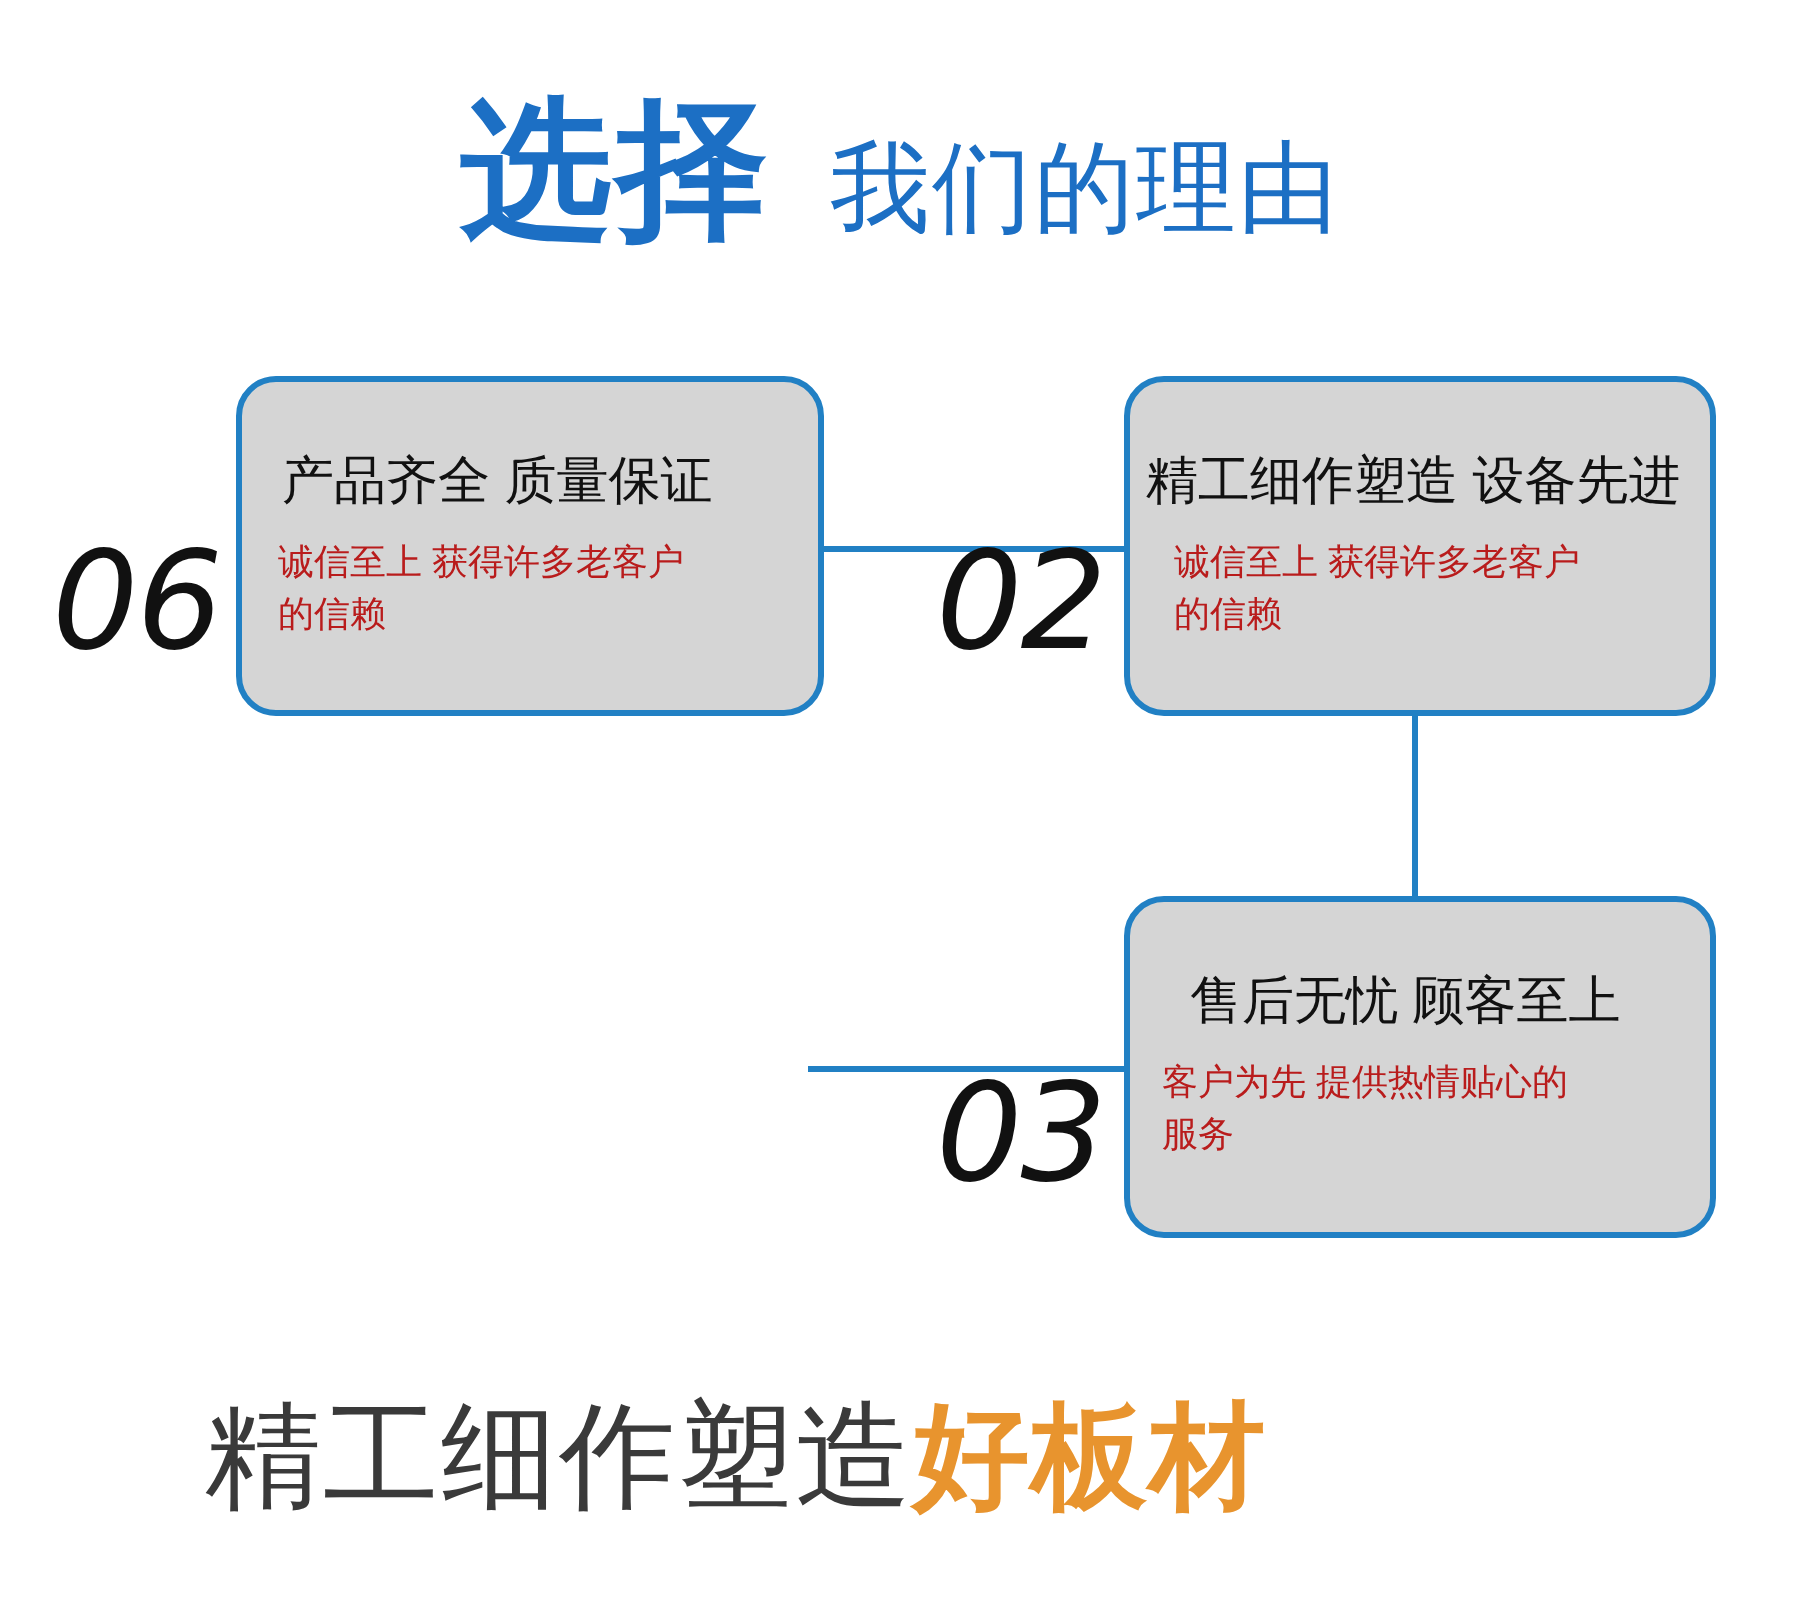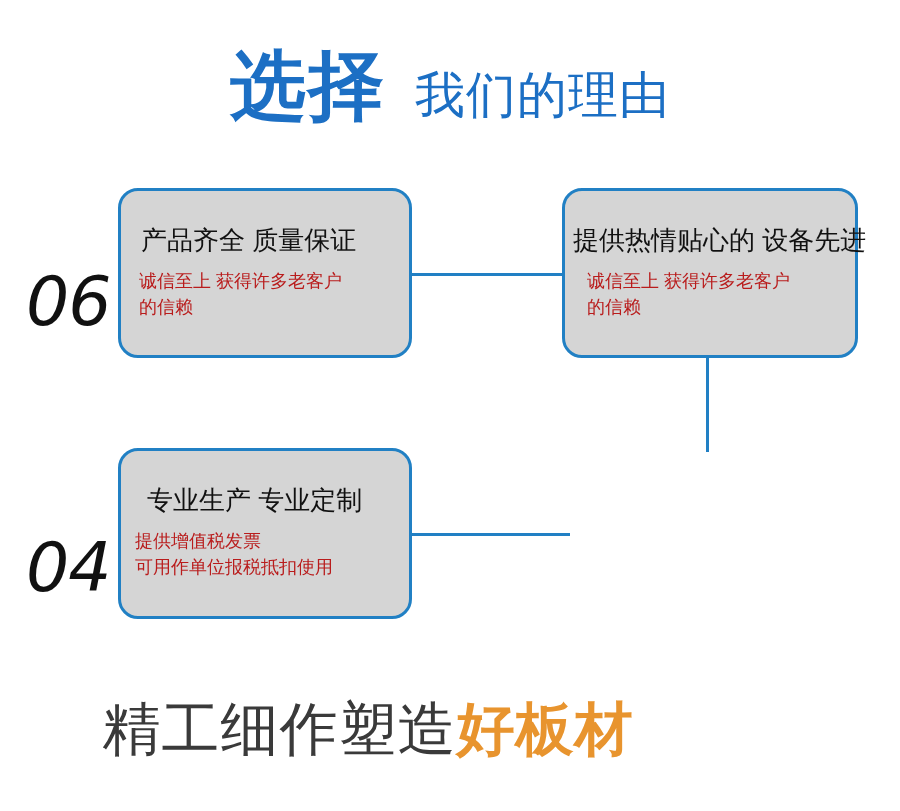--- a/index.html
+++ b/index.html
@@ -165,44 +165,45 @@
 
   <div class="header">
     <span class="header-strong">选择</span><span class="header-light">我们的理由</span>
   </div>
 
   <div class="connector conn-h1"></div>
   <div class="connector conn-v1"></div>
   <div class="connector conn-h2"></div>
 
   <div class="num num-01">06</div>
-  <div class="num num-04">04</div>
+  <div class="num num-02">02</div>
+  <div class="num num-03">03</div>
 
   <div class="card card-1">
     <div class="card-inner">
       <div class="card-title">产品齐全 质量保证</div>
       <div class="card-body">诚信至上 获得许多老客户
 的信赖</div>
     </div>
   </div>
 
   <div class="card card-2">
     <div class="card-inner">
-      <div class="card-title">提供热情贴心的 设备先进</div>
+      <div class="card-title">精工细作塑造 设备先进</div>
       <div class="card-body">诚信至上 获得许多老客户
 的信赖</div>
     </div>
   </div>
 
-  <div class="card card-4">
+
+  <div class="card card-3">
     <div class="card-inner">
-      <div class="card-title">专业生产 专业定制</div>
-      <div class="card-body">提供增值税发票
-可用作单位报税抵扣使用</div>
+      <div class="card-title">售后无忧 顾客至上</div>
+      <div class="card-body">客户为先 提供热情贴心的
+服务</div>
     </div>
   </div>
-
 
   <div class="footer">
     <span class="footer-dark">精工细作塑造</span><span class="footer-accent">好板材</span>
   </div>
 
 </div>
 
 </body></html>

